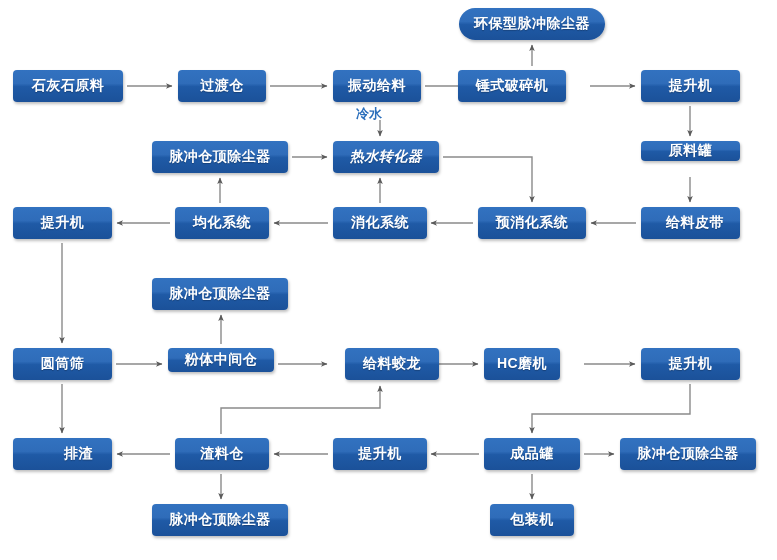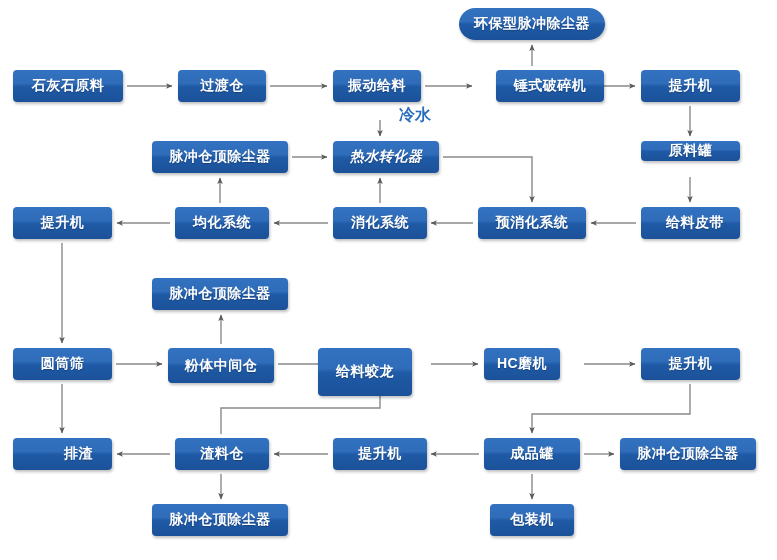--- a/index.html
+++ b/index.html
@@ -24,24 +24,23 @@
     white-space:nowrap;
     border-radius:4px;
     background:linear-gradient(to bottom,#3272c0 0%,#2f6cb9 42%,#1f5aa6 52%,#1b5199 100%);
     box-shadow:1px 2px 3px rgba(0,0,0,.25);
     text-shadow:0 1px 1px rgba(0,0,0,.25);
   }
 
   .waterlabel{
     position:absolute;
     color:#2a6ebb;
-    font-size:16px;
+    font-size:13px;
     font-weight:bold;
     white-space:nowrap;
-    margin-left:43px;
   }
 </style>
 </head>
 <body>
 
 <div id="stage">
 
   <svg id="wires" viewBox="0 0 777 560" xmlns="http://www.w3.org/2000/svg">
     <defs>
       <marker id="ah" markerWidth="7" markerHeight="7" refX="6" refY="3.2" orient="auto" markerUnits="userSpaceOnUse">
@@ -100,40 +99,40 @@
 
       <path d="M380,120 L380,136"></path>
     </g>
   </svg>
 
   <div class="waterlabel" style="left:356px;top:105px;">冷水</div>
 
   <div class="node" style="left:13px;top:70px;width:110px;height:32px;">石灰石原料</div>
   <div class="node" style="left:178px;top:70px;width:88px;height:32px;">过渡仓</div>
   <div class="node" style="left:333px;top:70px;width:88px;height:32px;">振动给料</div>
-  <div class="node" style="left:496px;top:70px;width:108px;height:32px;">锤式破碎机</div>
+  <div class="node" style="left:458px;top:70px;width:108px;height:32px;">锤式破碎机</div>
   <div class="node" style="left:641px;top:70px;width:99px;height:32px;">提升机</div>
 
   <div class="node" style="left:459px;top:8px;width:146px;height:32px;border-radius:16px;">环保型脉冲除尘器</div>
 
   <div class="node" style="left:641px;top:141px;width:99px;height:20px;">原料罐</div>
   <div class="node" style="left:152px;top:141px;width:136px;height:32px;">脉冲仓顶除尘器</div>
   <div class="node" style="left:333px;top:141px;width:106px;height:32px;font-style:italic;">热水转化器</div>
 
   <div class="node" style="left:13px;top:207px;width:99px;height:32px;">提升机</div>
   <div class="node" style="left:175px;top:207px;width:94px;height:32px;text-align:right;">均化系统</div>
   <div class="node" style="left:333px;top:207px;width:94px;height:32px;">消化系统</div>
   <div class="node" style="left:478px;top:207px;width:108px;height:32px;">预消化系统</div>
   <div class="node" style="left:641px;top:207px;width:99px;height:32px;padding-left:9px;">给料皮带</div>
 
   <div class="node" style="left:152px;top:278px;width:136px;height:32px;">脉冲仓顶除尘器</div>
 
   <div class="node" style="left:13px;top:348px;width:99px;height:32px;">圆筒筛</div>
-  <div class="node" style="left:168px;top:348px;width:106px;height:35px;">粉体中间仓</div>
-  <div class="node" style="left:318px;top:348px;width:94px;height:48px;font-family:Liberation Mono, monospace;">给料蛟龙</div>
+  <div class="node" style="left:168px;top:348px;width:106px;height:24px;">粉体中间仓</div>
+  <div class="node" style="left:345px;top:348px;width:94px;height:32px;font-family:Liberation Mono, monospace;">给料蛟龙</div>
   <div class="node" style="left:484px;top:348px;width:76px;height:32px;">HC磨机</div>
   <div class="node" style="left:641px;top:348px;width:99px;height:32px;">提升机</div>
 
   <div class="node" style="left:13px;top:438px;width:99px;height:32px;padding-left:32px;">排渣</div>
   <div class="node" style="left:175px;top:438px;width:94px;height:32px;">渣料仓</div>
   <div class="node" style="left:333px;top:438px;width:94px;height:32px;">提升机</div>
   <div class="node" style="left:484px;top:438px;width:96px;height:32px;">成品罐</div>
   <div class="node" style="left:620px;top:438px;width:136px;height:32px;">脉冲仓顶除尘器</div>
 
   <div class="node" style="left:152px;top:504px;width:136px;height:32px;">脉冲仓顶除尘器</div>

